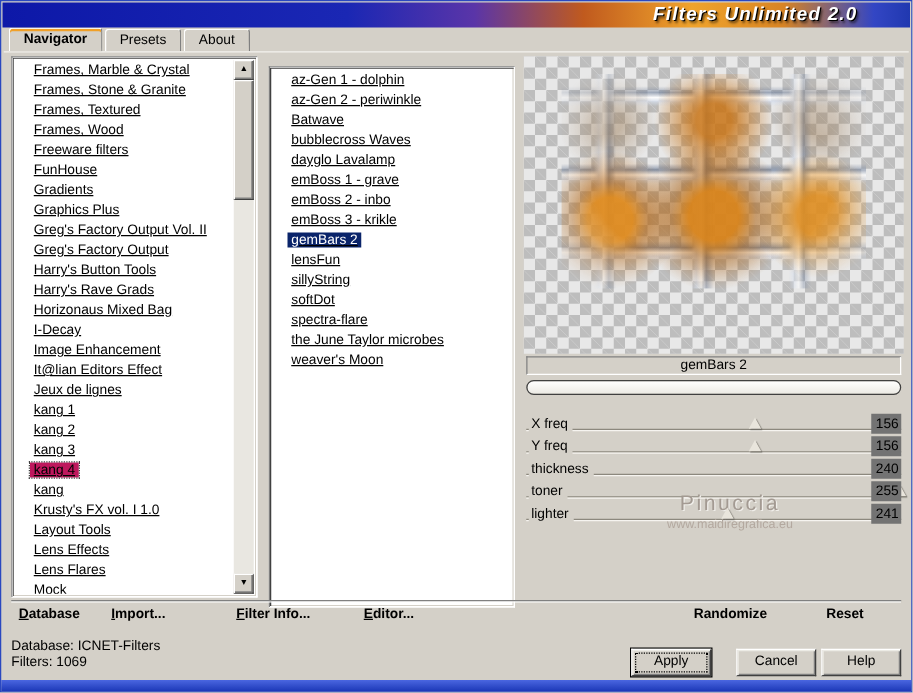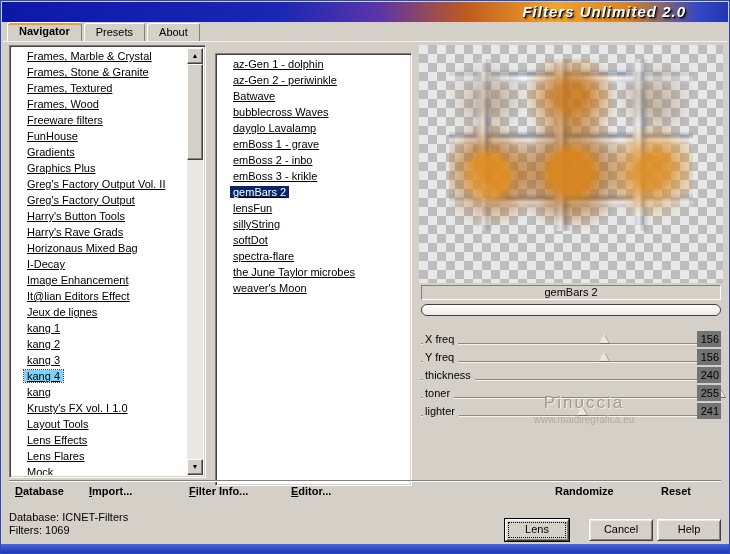--- a/index.html
+++ b/index.html
@@ -41,21 +41,21 @@
     border:1px solid;border-color:#808080 #fff #fff #808080;
     box-shadow:inset 1px 1px 0 #404040, inset -1px -1px 0 #d4d0c8;
   }
   #nav-listbox{left:8px;top:44px;width:197px;height:433px;}
   #filter-listbox{left:214px;top:52px;width:197px;height:433px;}
   .list-items{position:absolute;top:2px;left:2px;bottom:2px;right:2px;overflow:hidden;}
   #nav-listbox .list-items{right:18px;}
   .list-item{height:16px;line-height:16px;white-space:nowrap;padding-left:12px;text-decoration:underline;}
   .item-text{padding:0 3px;}
   .item-text.selected-blue{background:#0a246a;color:#fff;}
-  .item-text.selected-gray{background:#7dd3fc;outline:1px dotted #404040;}
+  .item-text.selected-gray{background:#be185d;outline:1px dotted #404040;}
 
   
   .scrollbar{position:absolute;top:2px;bottom:2px;right:2px;width:16px;background:#e9e7e1;}
   .sb-btn{
     position:absolute;left:0;width:16px;height:16px;background:#d4d0c8;box-sizing:border-box;
     border:1px solid;border-color:#fff #404040 #404040 #fff;box-shadow:inset -1px -1px 0 #808080;
     font-size:7px;text-align:center;line-height:14px;color:#000;
   }
   .sb-up{top:0;} .sb-down{bottom:0;}
   .sb-thumb{
@@ -266,18 +266,18 @@
     <span class="tool-label mnemonic" id="tl-import">Import...</span>
     <span class="tool-label mnemonic" id="tl-filterinfo">Filter Info...</span>
     <span class="tool-label mnemonic" id="tl-editor">Editor...</span>
     <span class="tool-label" id="tl-randomize">Randomize</span>
     <span class="tool-label" id="tl-reset">Reset</span>
   </div>
 
   <div class="status-db">Database:  ICNET-Filters</div>
   <div class="status-filters">Filters:    1069</div>
 
-  <div class="btn" id="btn-apply">Lens</div>
+  <div class="btn" id="btn-apply">Apply</div>
   <div class="btn" id="btn-cancel">Cancel</div>
   <div class="btn" id="btn-help">Help</div>
 
   <div class="bottom-strip"></div>
 </div>
 
 </body></html>

